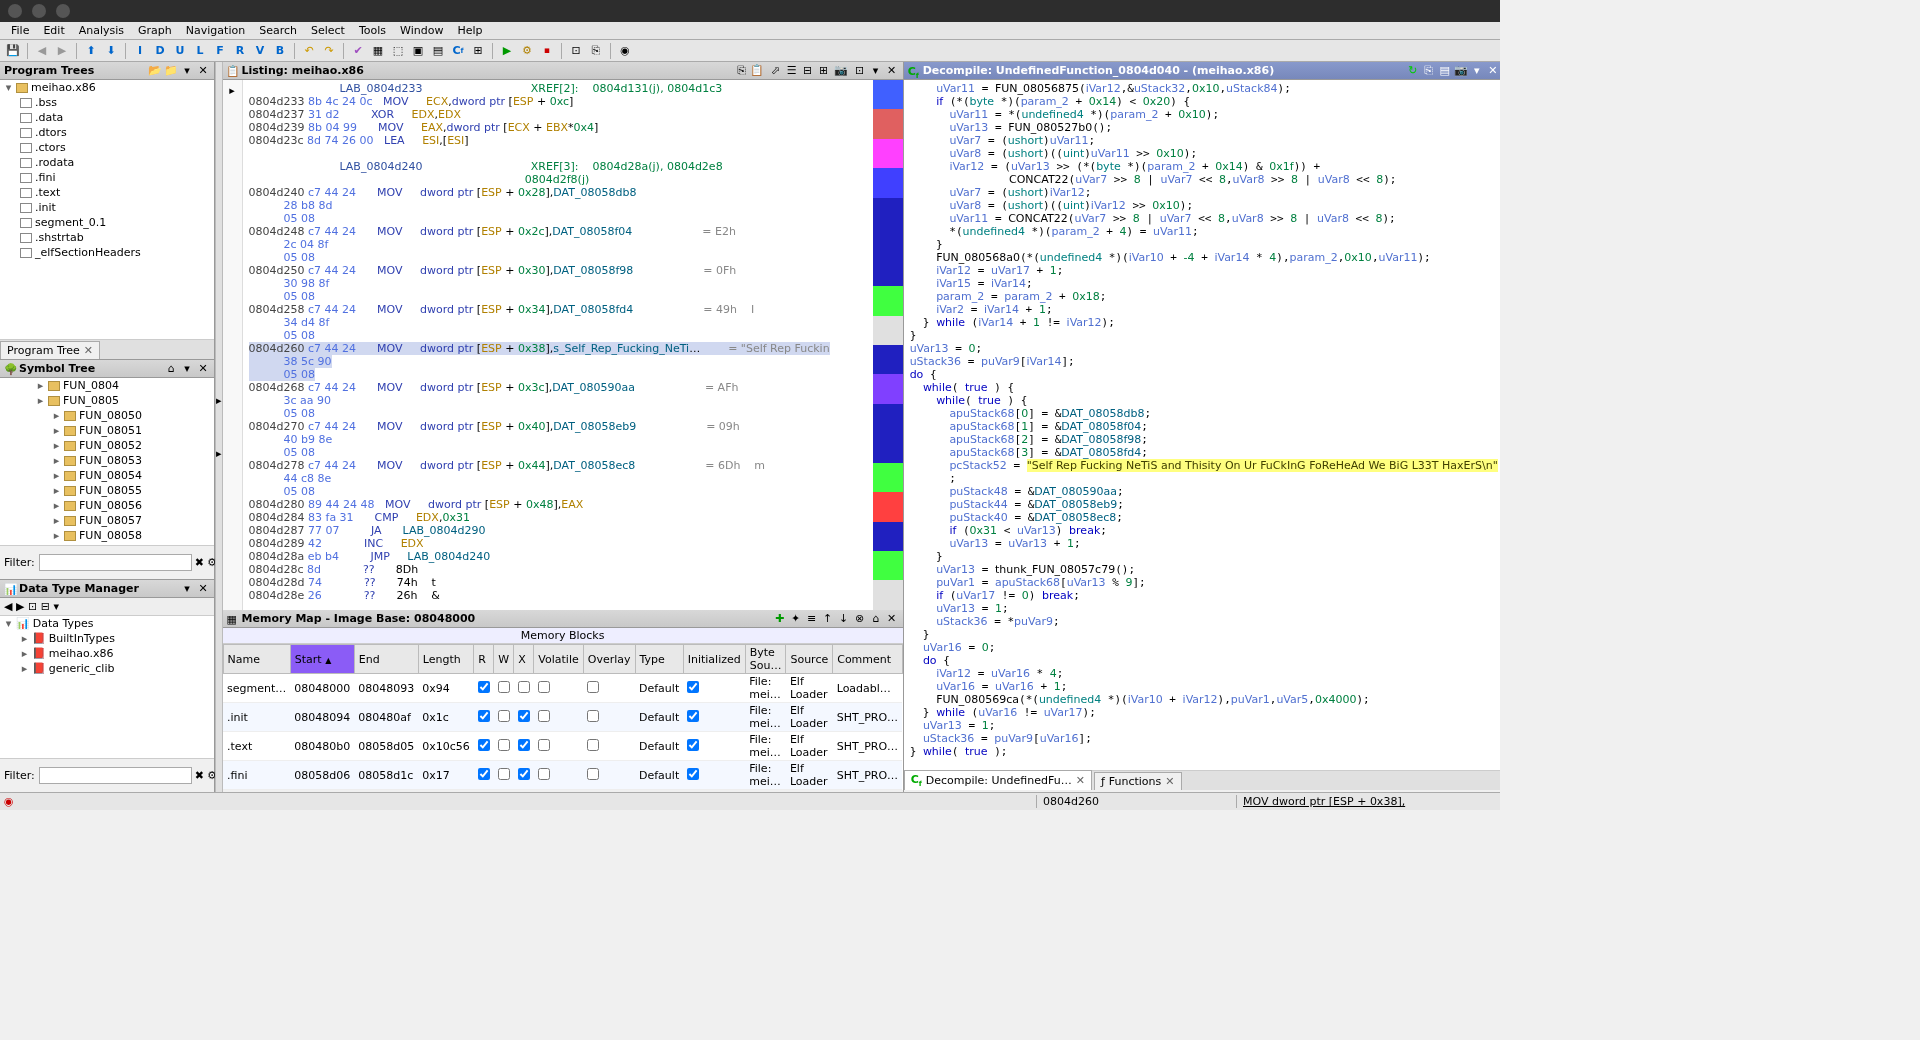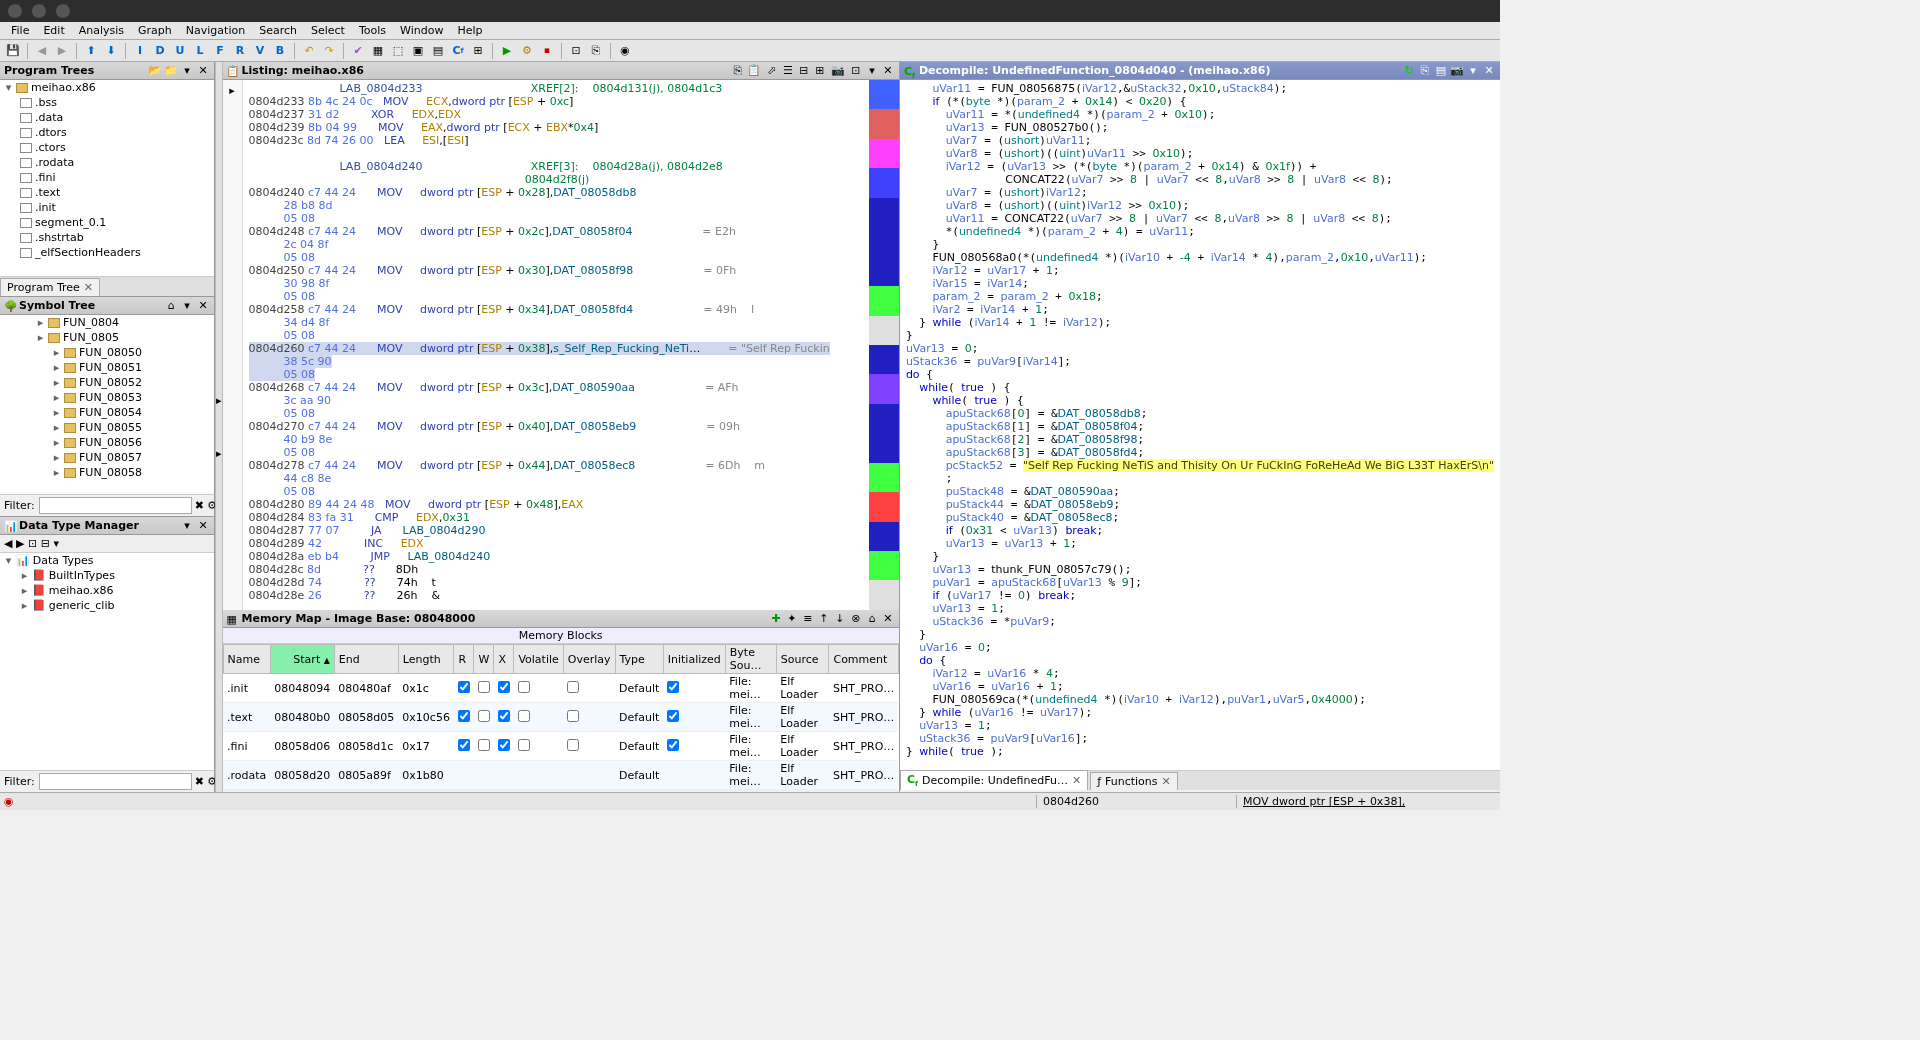--- a/index.html
+++ b/index.html
@@ -34,21 +34,21 @@
 .tree-item.l1 { padding-left: 20px; }
 .tree-item.l2 { padding-left: 36px; }
 .tree-item.l3 { padding-left: 52px; }
 .folder-icon { width: 12px; height: 10px; background: #e8c060; border: 1px solid #b09040; }
 .expand { width: 9px; display: inline-block; text-align: center; color: #666; }
 
 .tab-bar { background: #e0e0e0; height: 20px; display: flex; align-items: flex-end; padding: 0 0; border-top: 1px solid #ccc; }
 .tab { background: #f0f0f0; border: 1px solid #aaa; padding: 2px 6px; margin-right: 2px; border-bottom: none; display: flex; align-items: center; gap: 4px; }
 .tab .close { color: #666; }
 
-.filter-row { display: flex; align-items: center; padding: 2px 4px; border-top: 1px solid #ccc; background: #f0f0f0; }
+.filter-row { display: flex; align-items: center; padding: 8px 4px; border-top: 1px solid #ccc; background: #f0f0f0; }
 .filter-row label { margin-right: 4px; }
 .filter-row input { flex: 1; border: 1px solid #aaa; padding: 1px 3px; }
 .filter-row .fbtn { width: 14px; height: 14px; margin-left: 3px; }
 
 
 .listing-body { background: #fff; font-family: monospace; font-size: 11px; overflow: auto; position: relative; height: 530px; display: flex; }
 .listing-lines { flex: 1; padding: 2px 6px; white-space: pre; }
 .listing-overview { width: 30px; display: flex; flex-direction: column; }
 .listing-overview .ov { flex: 1; }
 .listing-left-strip { width: 20px; background: #f8f8f8; border-right: 1px solid #ddd; display: flex; flex-direction: column; align-items: center; padding-top: 4px; gap: 50px;}
@@ -74,21 +74,21 @@
 .glb { color: #006080; }
 .typ { color: #008080; }
 .str-hl { background: #ffff80; color: #404000; }
 
 
 .memmap { height: 180px; display: flex; flex-direction: column; }
 .mm-subtitle { text-align: center; background: #eef; padding: 1px; border-bottom: 1px solid #ccc; }
 .mm-table { flex: 1; overflow: auto; background: #fff; }
 .mm-table table { border-collapse: collapse; width: 100%; }
 .mm-table th { background: #e8e8e8; border: 1px solid #bbb; padding: 1px 4px; text-align: left; font-weight: normal; position: sticky; top: 0; }
-.mm-table th.sorted { background: #86efac; text-align: right; }
+.mm-table th.sorted { background: #8b5cf6; }
 .mm-table td { border-bottom: 1px solid #eee; padding: 1px 4px; }
 .mm-table tr:nth-child(even) td { background: #f4f8ff; }
 .chk { width: 12px; height: 12px; }
 
 .statusbar { height: 18px; background: #e6e6e6; border-top: 1px solid #aaa; display: flex; align-items: center; padding: 0 4px; }
 .statusbar .sb-left { flex: 1; }
 .statusbar .sb-mid { width: 200px; border-left: 1px solid #aaa; padding: 0 6px; }
 .statusbar .sb-right { width: 260px; border-left: 1px solid #aaa; padding: 0 6px; text-decoration: underline; }
 
 .collapse-grip { width: 8px; background: #e0e0e0; border-left: 1px solid #bbb; border-right: 1px solid #bbb; display: flex; align-items: center; justify-content: center; flex-direction: column; gap: 40px; }
@@ -153,21 +153,21 @@
   <span class="tbtn">⊡</span>
   <span class="tbtn">⎘</span>
   <span class="sep"></span>
   <span class="tbtn">◉</span>
 </div>
 
 <div class="main-area">
 
   <div class="left-col">
 
-    <div style="height: 235px; display:flex; flex-direction:column; border-bottom:1px solid #999;">
+    <div style="height: 298px; display:flex; flex-direction:column; border-bottom:1px solid #999;">
       <div class="panel-header">
         <span class="ph-title">Program Trees</span>
         <span class="ph-btn">📂</span>
         <span class="ph-btn">📁</span>
         <span class="ph-btn">▾</span>
         <span class="ph-btn">✕</span>
       </div>
       <div class="panel-body">
         <div class="tree-item l0">
             <span class="expand">▾</span>
@@ -381,20 +381,36 @@
                 <th>Volatile</th>
                 <th>Overlay</th>
                 <th>Type</th>
                 <th>Initialized</th>
                 <th>Byte Sou…</th>
                 <th>Source</th>
                 <th>Comment</th>
               </tr>
             </thead>
           <tbody id="mm-body">
+              <tr>
+                <td>segment…</td>
+                <td>08048000</td>
+                <td>08048093</td>
+                <td>0x94</td>
+                <td><input type="checkbox" class="chk" checked="" style=""></td>
+                <td><input type="checkbox" class="chk" style=""></td>
+                <td><input type="checkbox" class="chk" style=""></td>
+                <td><input type="checkbox" class="chk" style=""></td>
+                <td><input type="checkbox" class="chk" style=""></td>
+                <td>Default</td>
+                <td><input type="checkbox" class="chk" checked="" style=""></td>
+                <td>File: mei…</td>
+                <td>Elf Loader</td>
+                <td>Loadabl…</td>
+              </tr>
               <tr>
                 <td>.init</td>
                 <td>08048094</td>
                 <td>080480af</td>
                 <td>0x1c</td>
                 <td><input type="checkbox" class="chk" checked="" style=""></td>
                 <td><input type="checkbox" class="chk" style=""></td>
                 <td><input type="checkbox" class="chk" checked="" style=""></td>
                 <td><input type="checkbox" class="chk" style=""></td>
                 <td><input type="checkbox" class="chk" style=""></td>

